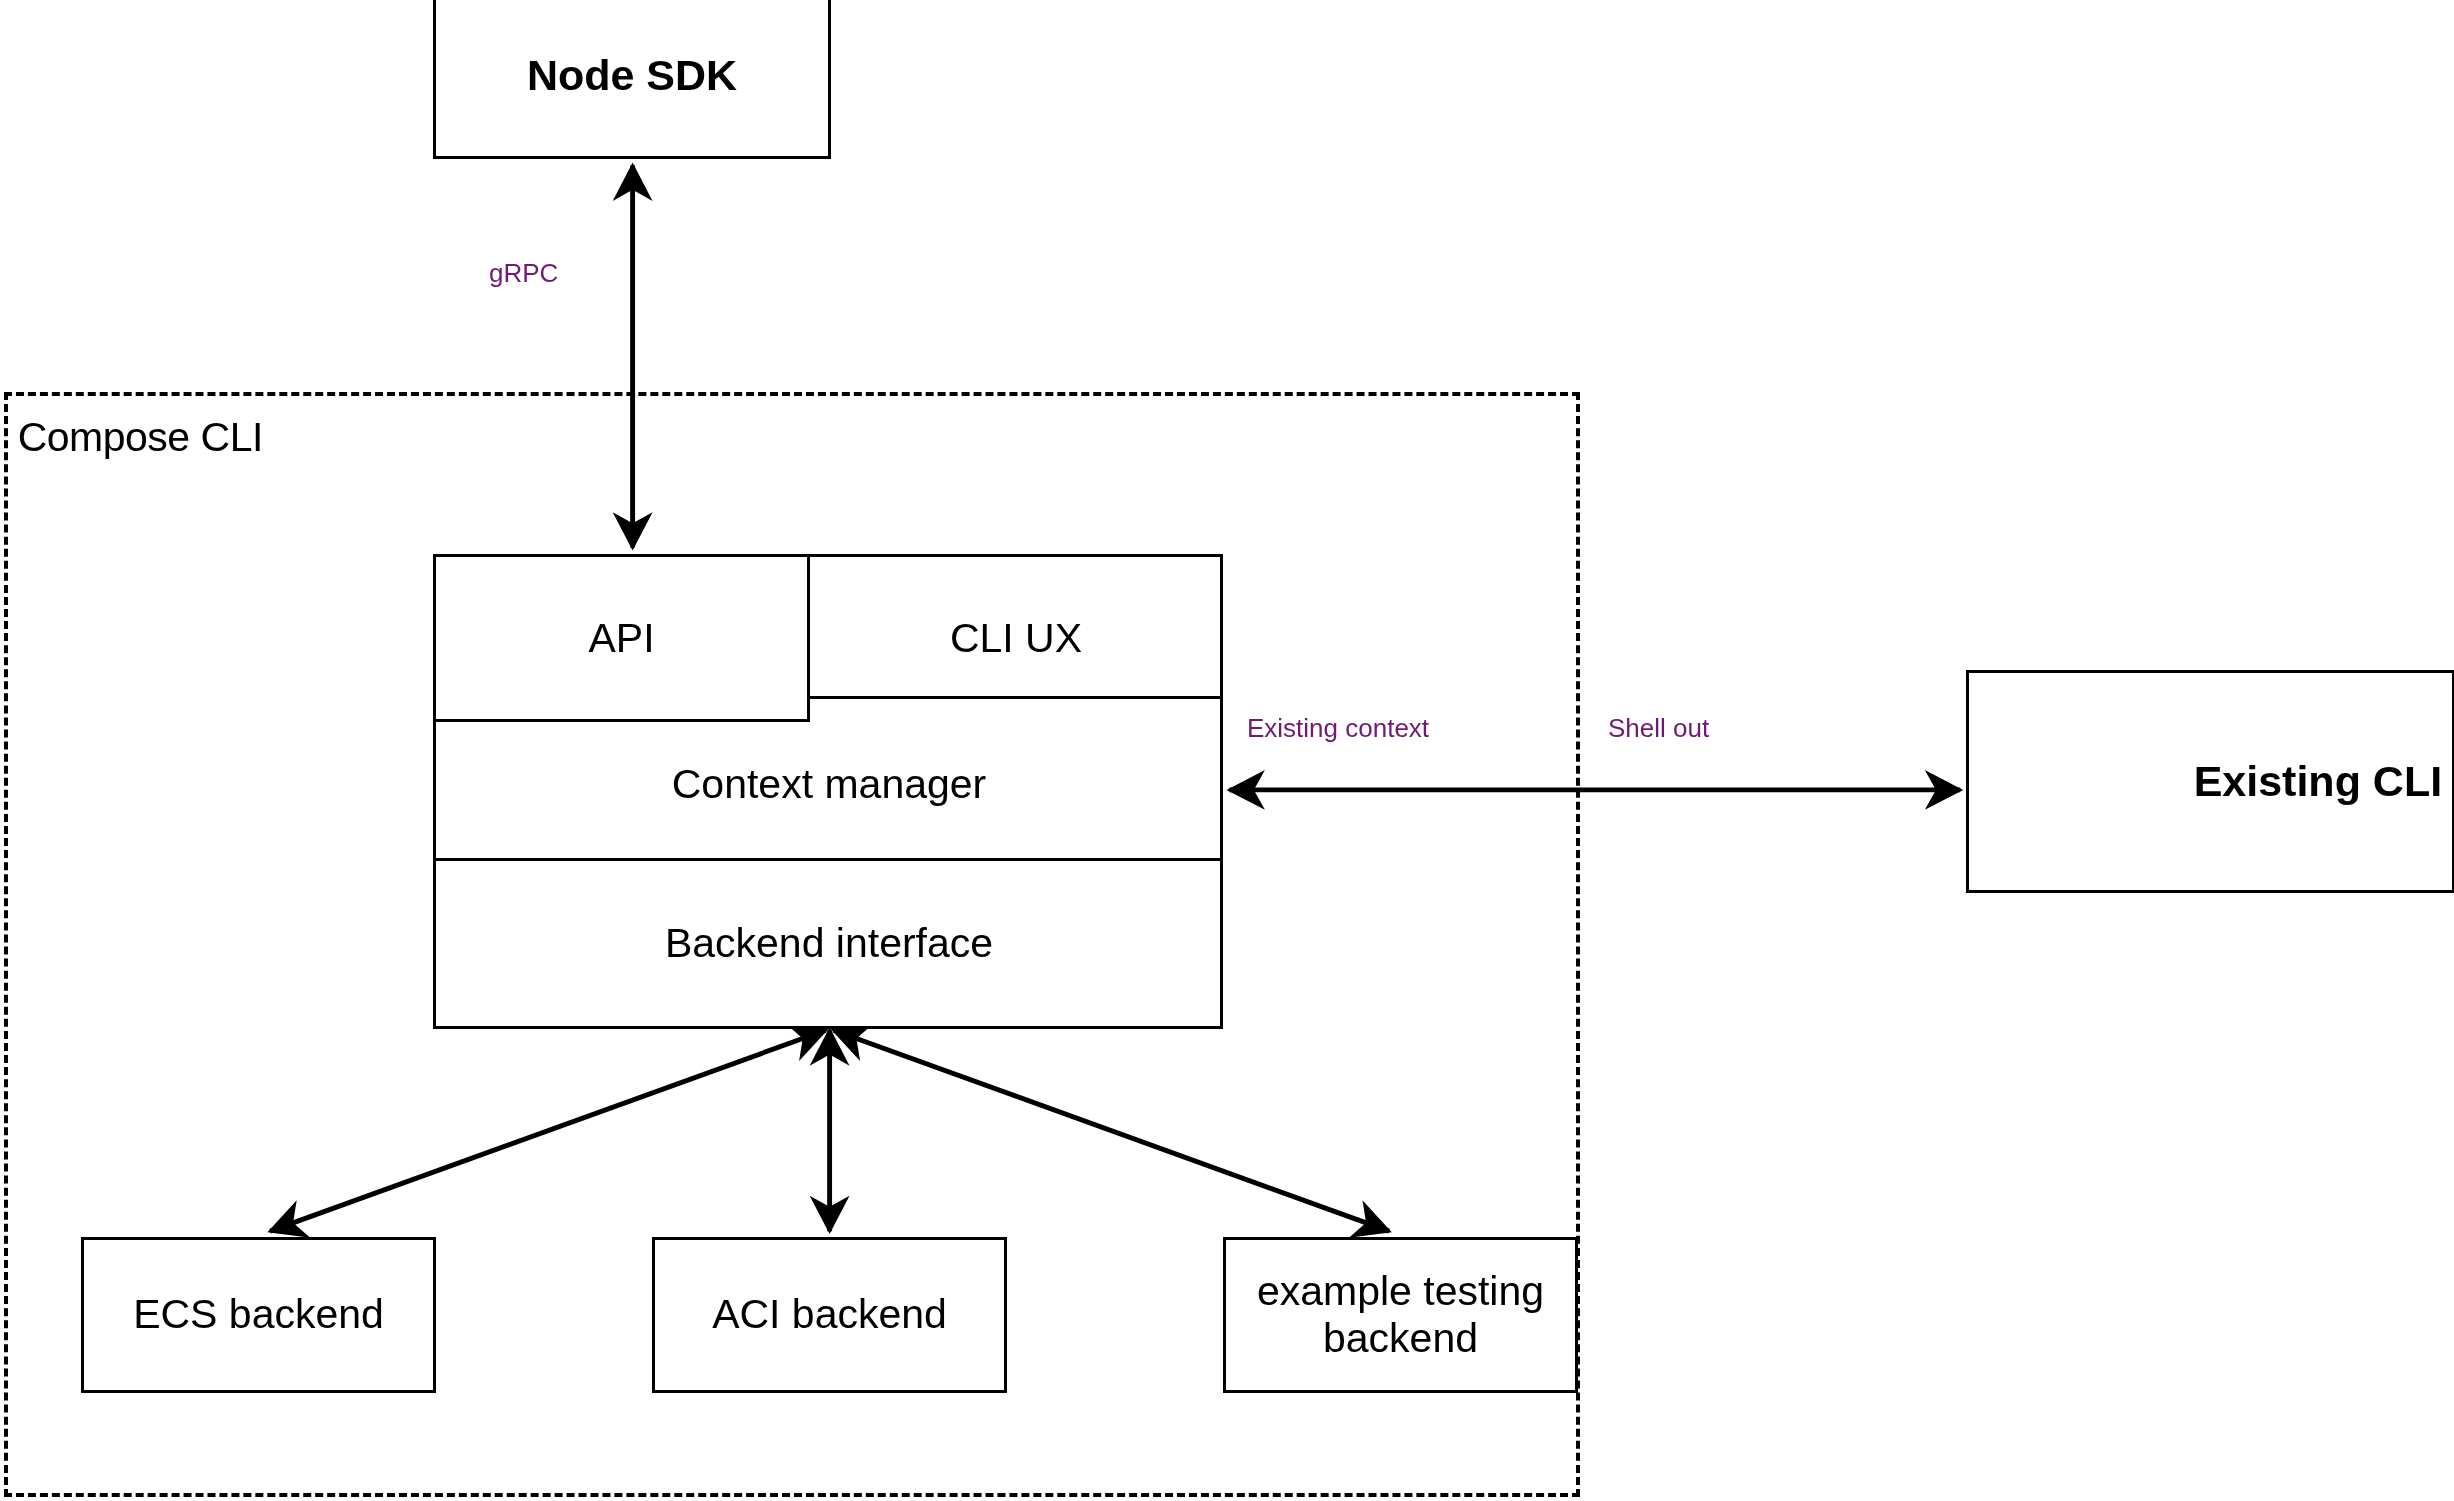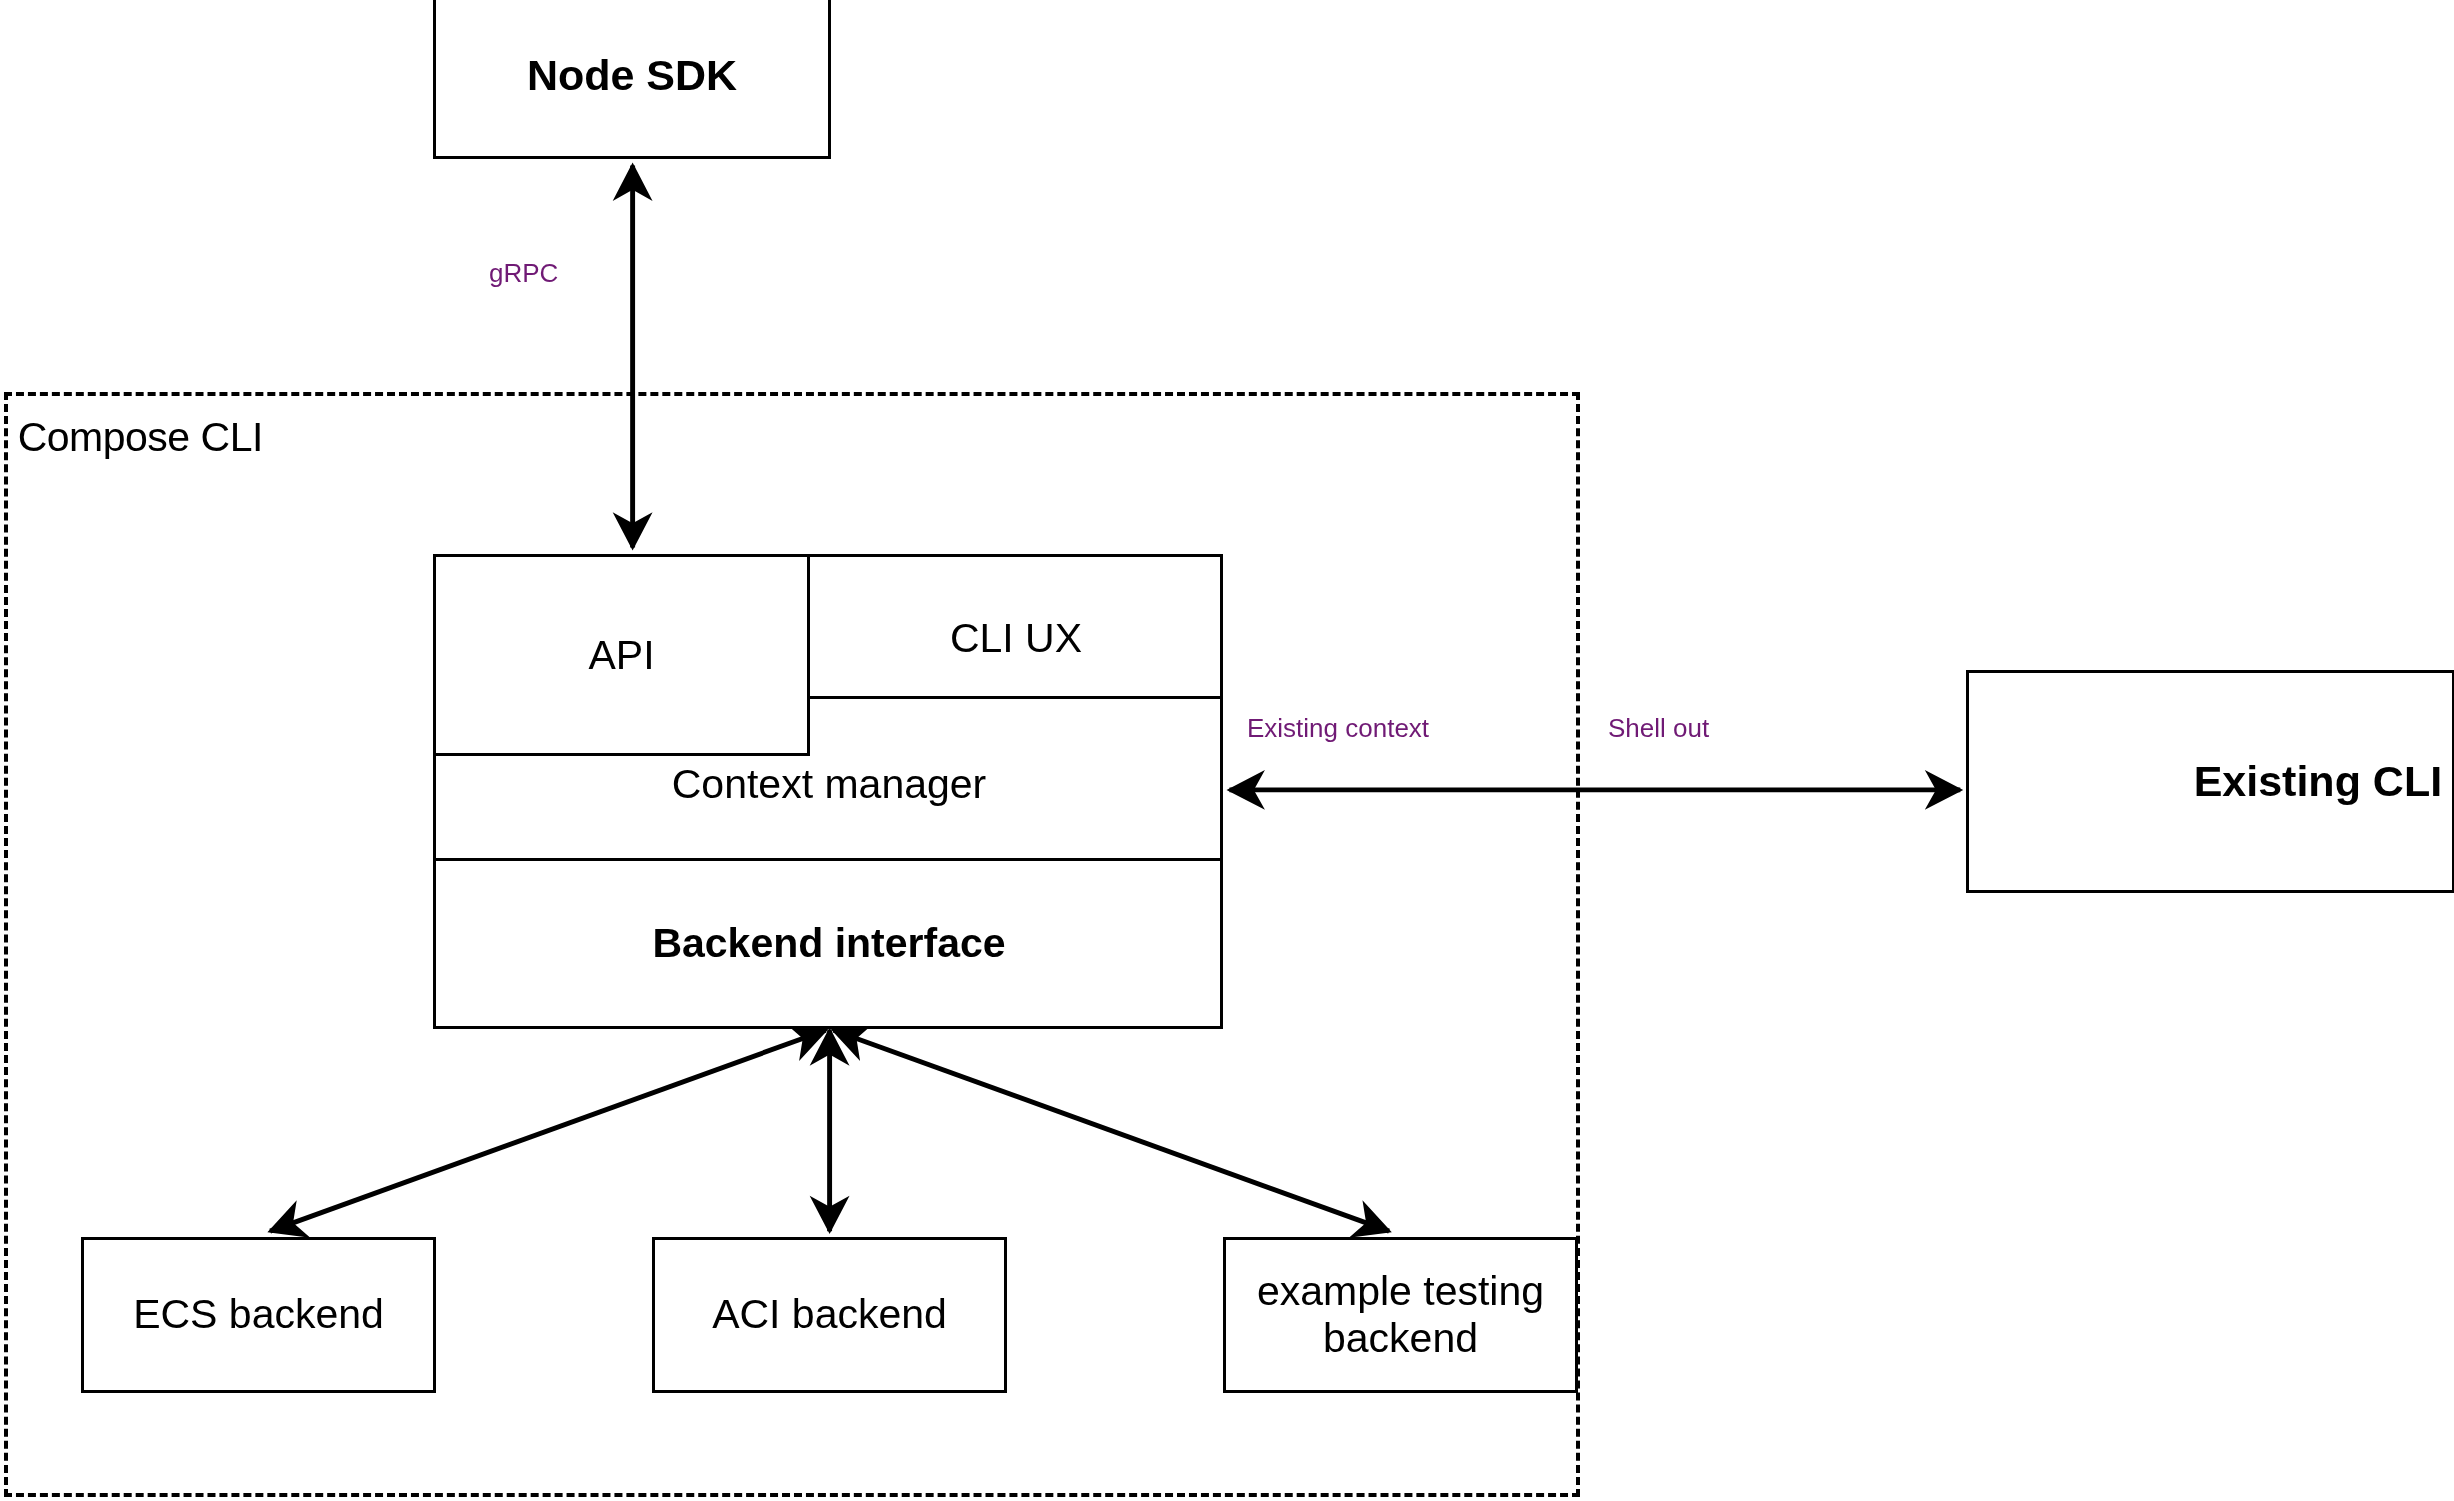--- a/index.html
+++ b/index.html
@@ -90,21 +90,21 @@
     display: flex;
     align-items: center;
     justify-content: center;
     font-size: 41px;
     text-align: center;
   }
   #row-api {
     left: 0;
     top: 0;
     width: 374px;
-    height: 199px;
+    height: 165px;
     border-right: 3.9px solid #000000;
     border-bottom: 3.9px solid #000000;
   }
   #row-cliux {
     left: 374px;
     top: 0;
     width: 412px;
     height: 118px;
     border-bottom: 3.9px solid #000000;
     margin-top: 24px;
@@ -114,21 +114,20 @@
     top: 154px;
     width: 786px;
     height: 150px;
     border-bottom: 3.9px solid #000000;
   }
   #row-backend {
     left: 0;
     top: 303px;
     width: 786px;
     height: 167px;
-    font-weight: bold;
   }
   
   .backend-box {
     font-size: 41px;
     height: 156px;
     top: 1237px;
   }
   #ecs-backend  { left: 81px;   width: 355px; }
   #aci-backend  { left: 652px;  width: 355px; }
   #example-backend { left: 1223px; width: 355px; }

